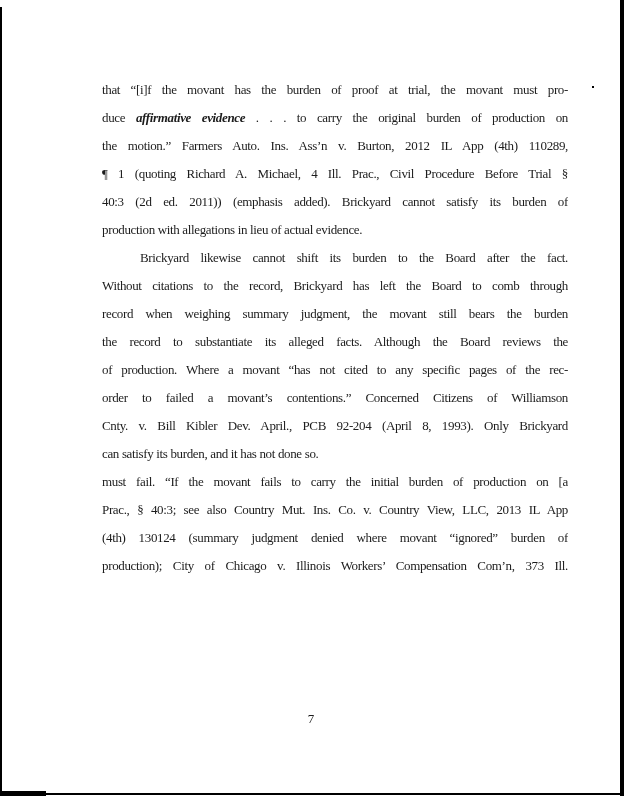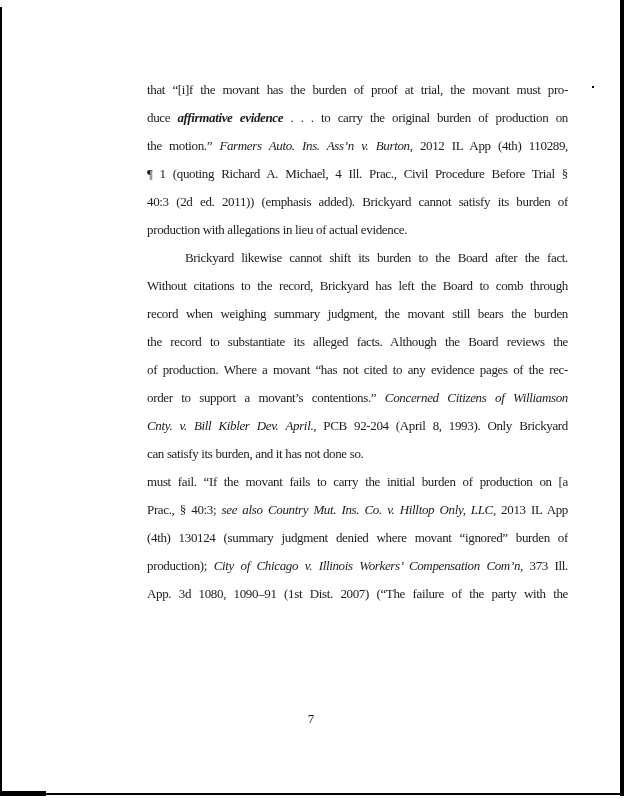--- a/index.html
+++ b/index.html
@@ -48,31 +48,30 @@
   }
   .line {
     height: 28px;
     line-height: 28px;
     font-size: 13px;
     letter-spacing: -0.35px;
     text-align: justify;
     text-align-last: justify;
     overflow: hidden;
     white-space: normal;
-    margin-left: 45px;
   }
   .line.nojust {
     text-align: center;
     text-align-last: left;
   }
   .line.indent {
     text-indent: 38px;
   }
   .seg-r { font-style: normal; }
-  .seg-i { font-style: italic; }
+  .seg-i { }
   .seg-bi { font-style: italic; font-weight: bold; }
   .page-number {
     position: absolute;
     left: 0;
     top: 705px;
     width: 622px;
     height: 28px;
     line-height: 28px;
     text-align: center;
     font-size: 13px;
@@ -93,25 +92,24 @@
       <div class="line"><span class="seg-r">that “[i]f the movant has the burden of proof at trial, the movant must pro-</span></div>
       <div class="line"><span class="seg-r">duce </span><span class="seg-bi">affirmative evidence</span><span class="seg-r"> . . . to carry the original burden of production on</span></div>
       <div class="line"><span class="seg-r">the motion.” </span><span class="seg-i">Farmers Auto. Ins. Ass’n v. Burton</span><span class="seg-r">, 2012 IL App (4th) 110289,</span></div>
       <div class="line"><span class="seg-r">¶ 1 (quoting Richard A. Michael, 4 Ill. Prac., Civil Procedure Before Trial §</span></div>
       <div class="line"><span class="seg-r">40:3 (2d ed. 2011)) (emphasis added). Brickyard cannot satisfy its burden of</span></div>
       <div class="line nojust"><span class="seg-r">production with allegations in lieu of actual evidence.</span></div>
       <div class="line indent"><span class="seg-r">Brickyard likewise cannot shift its burden to the Board after the fact.</span></div>
       <div class="line"><span class="seg-r">Without citations to the record, Brickyard has left the Board to comb through</span></div>
       <div class="line"><span class="seg-r">record when weighing summary judgment, the movant still bears the burden</span></div>
       <div class="line"><span class="seg-r">the record to substantiate its alleged facts. Although the Board reviews the</span></div>
-      <div class="line"><span class="seg-r">of production. Where a movant “has not cited to any evidence pages of the rec-</span></div>
-      <div class="line"><span class="seg-r">order to support a movant’s contentions.” </span><span class="seg-i">Concerned Citizens of Williamson</span></div>
+      <div class="line"><span class="seg-r">of production. Where a movant “has not cited to any specific pages of the rec-</span></div>
+      <div class="line"><span class="seg-r">order to failed a movant’s contentions.” </span><span class="seg-i">Concerned Citizens of Williamson</span></div>
       <div class="line"><span class="seg-i">Cnty. v. Bill Kibler Dev. April.</span><span class="seg-r">, PCB 92-204 (April 8, 1993). Only Brickyard</span></div>
       <div class="line nojust"><span class="seg-r">can satisfy its burden, and it has not done so.</span></div>
       <div class="line"><span class="seg-r">must fail. “If the movant fails to carry the initial burden of production on [a</span></div>
-      <div class="line"><span class="seg-r">Prac., § 40:3; </span><span class="seg-i">see also Country Mut. Ins. Co. v. Hilltop Only, LLC</span><span class="seg-r">, 2013 IL App</span></div>
+      <div class="line"><span class="seg-r">Prac., § 40:3; </span><span class="seg-i">see also Country Mut. Ins. Co. v. Country View, LLC</span><span class="seg-r">, 2013 IL App</span></div>
       <div class="line"><span class="seg-r">(4th) 130124 (summary judgment denied where movant “ignored” burden of</span></div>
       <div class="line"><span class="seg-r">production); </span><span class="seg-i">City of Chicago v. Illinois Workers’ Compensation Com’n</span><span class="seg-r">, 373 Ill.</span></div>
-      <div class="line"><span class="seg-r">App. 3d 1080, 1090–91 (1st Dist. 2007) (“The failure of the party with the</span></div>
     </div>
 
   <div class="page-number">7</div>
 </div>
 
 </body></html>

